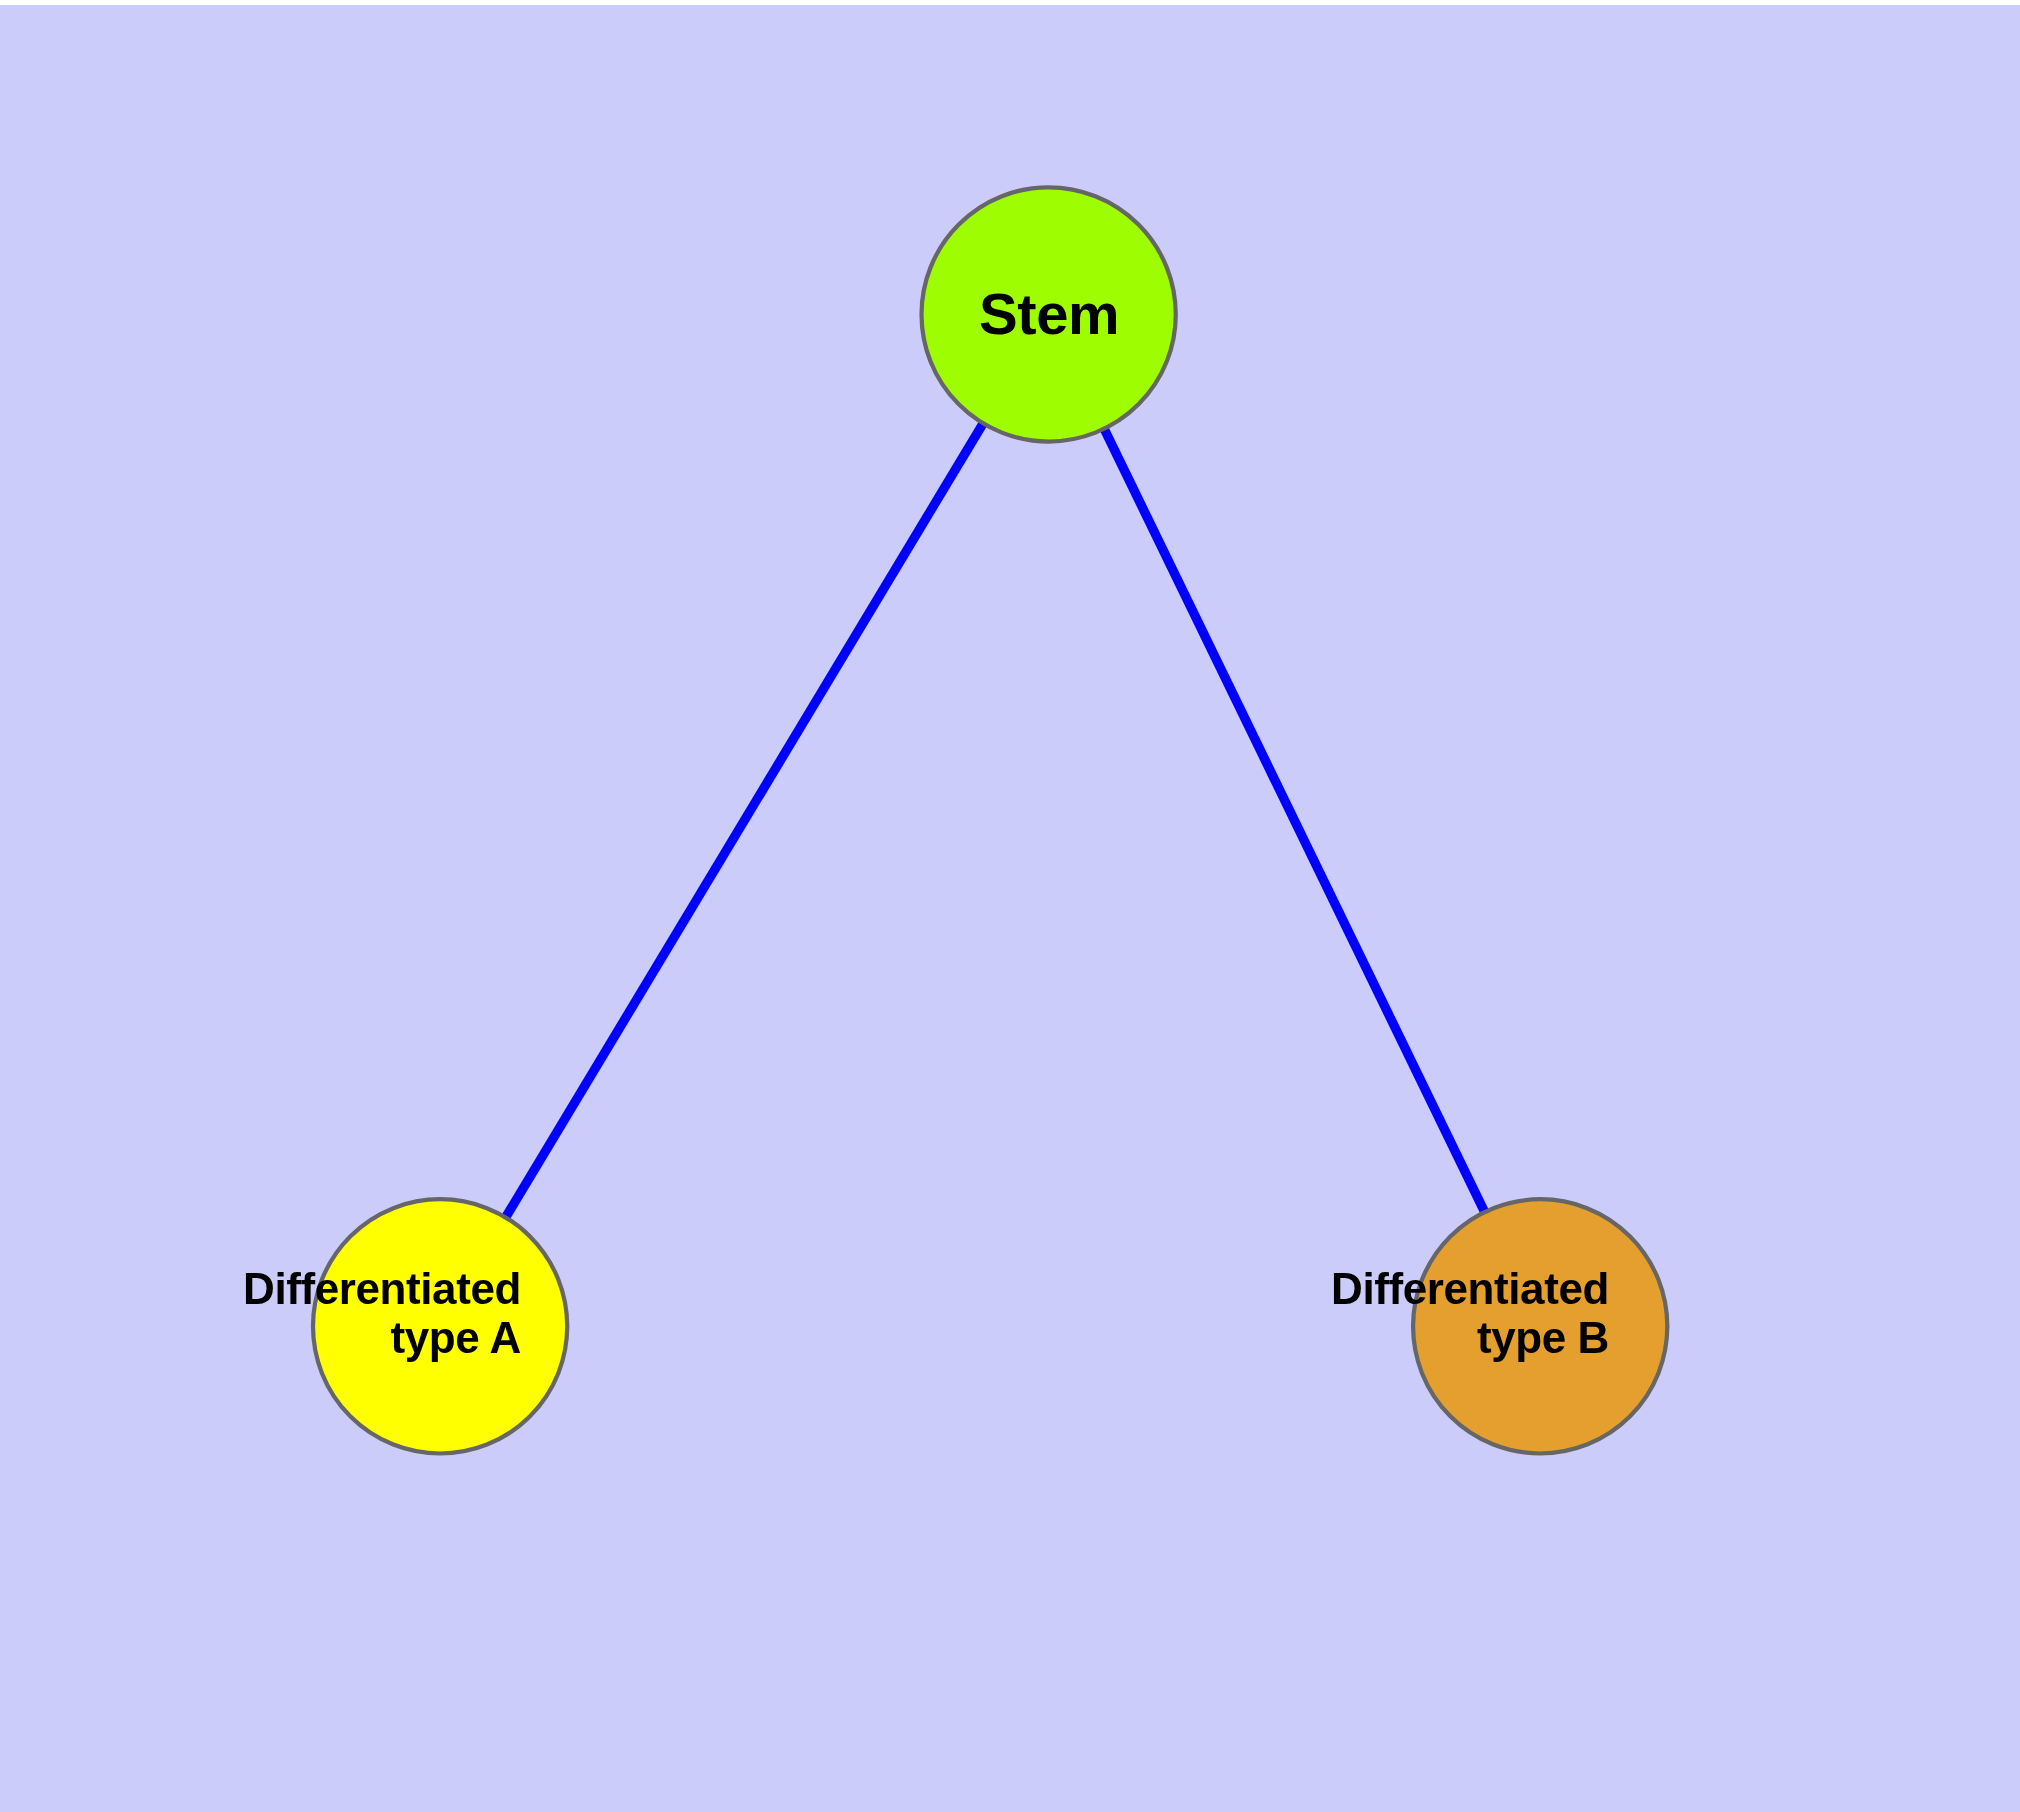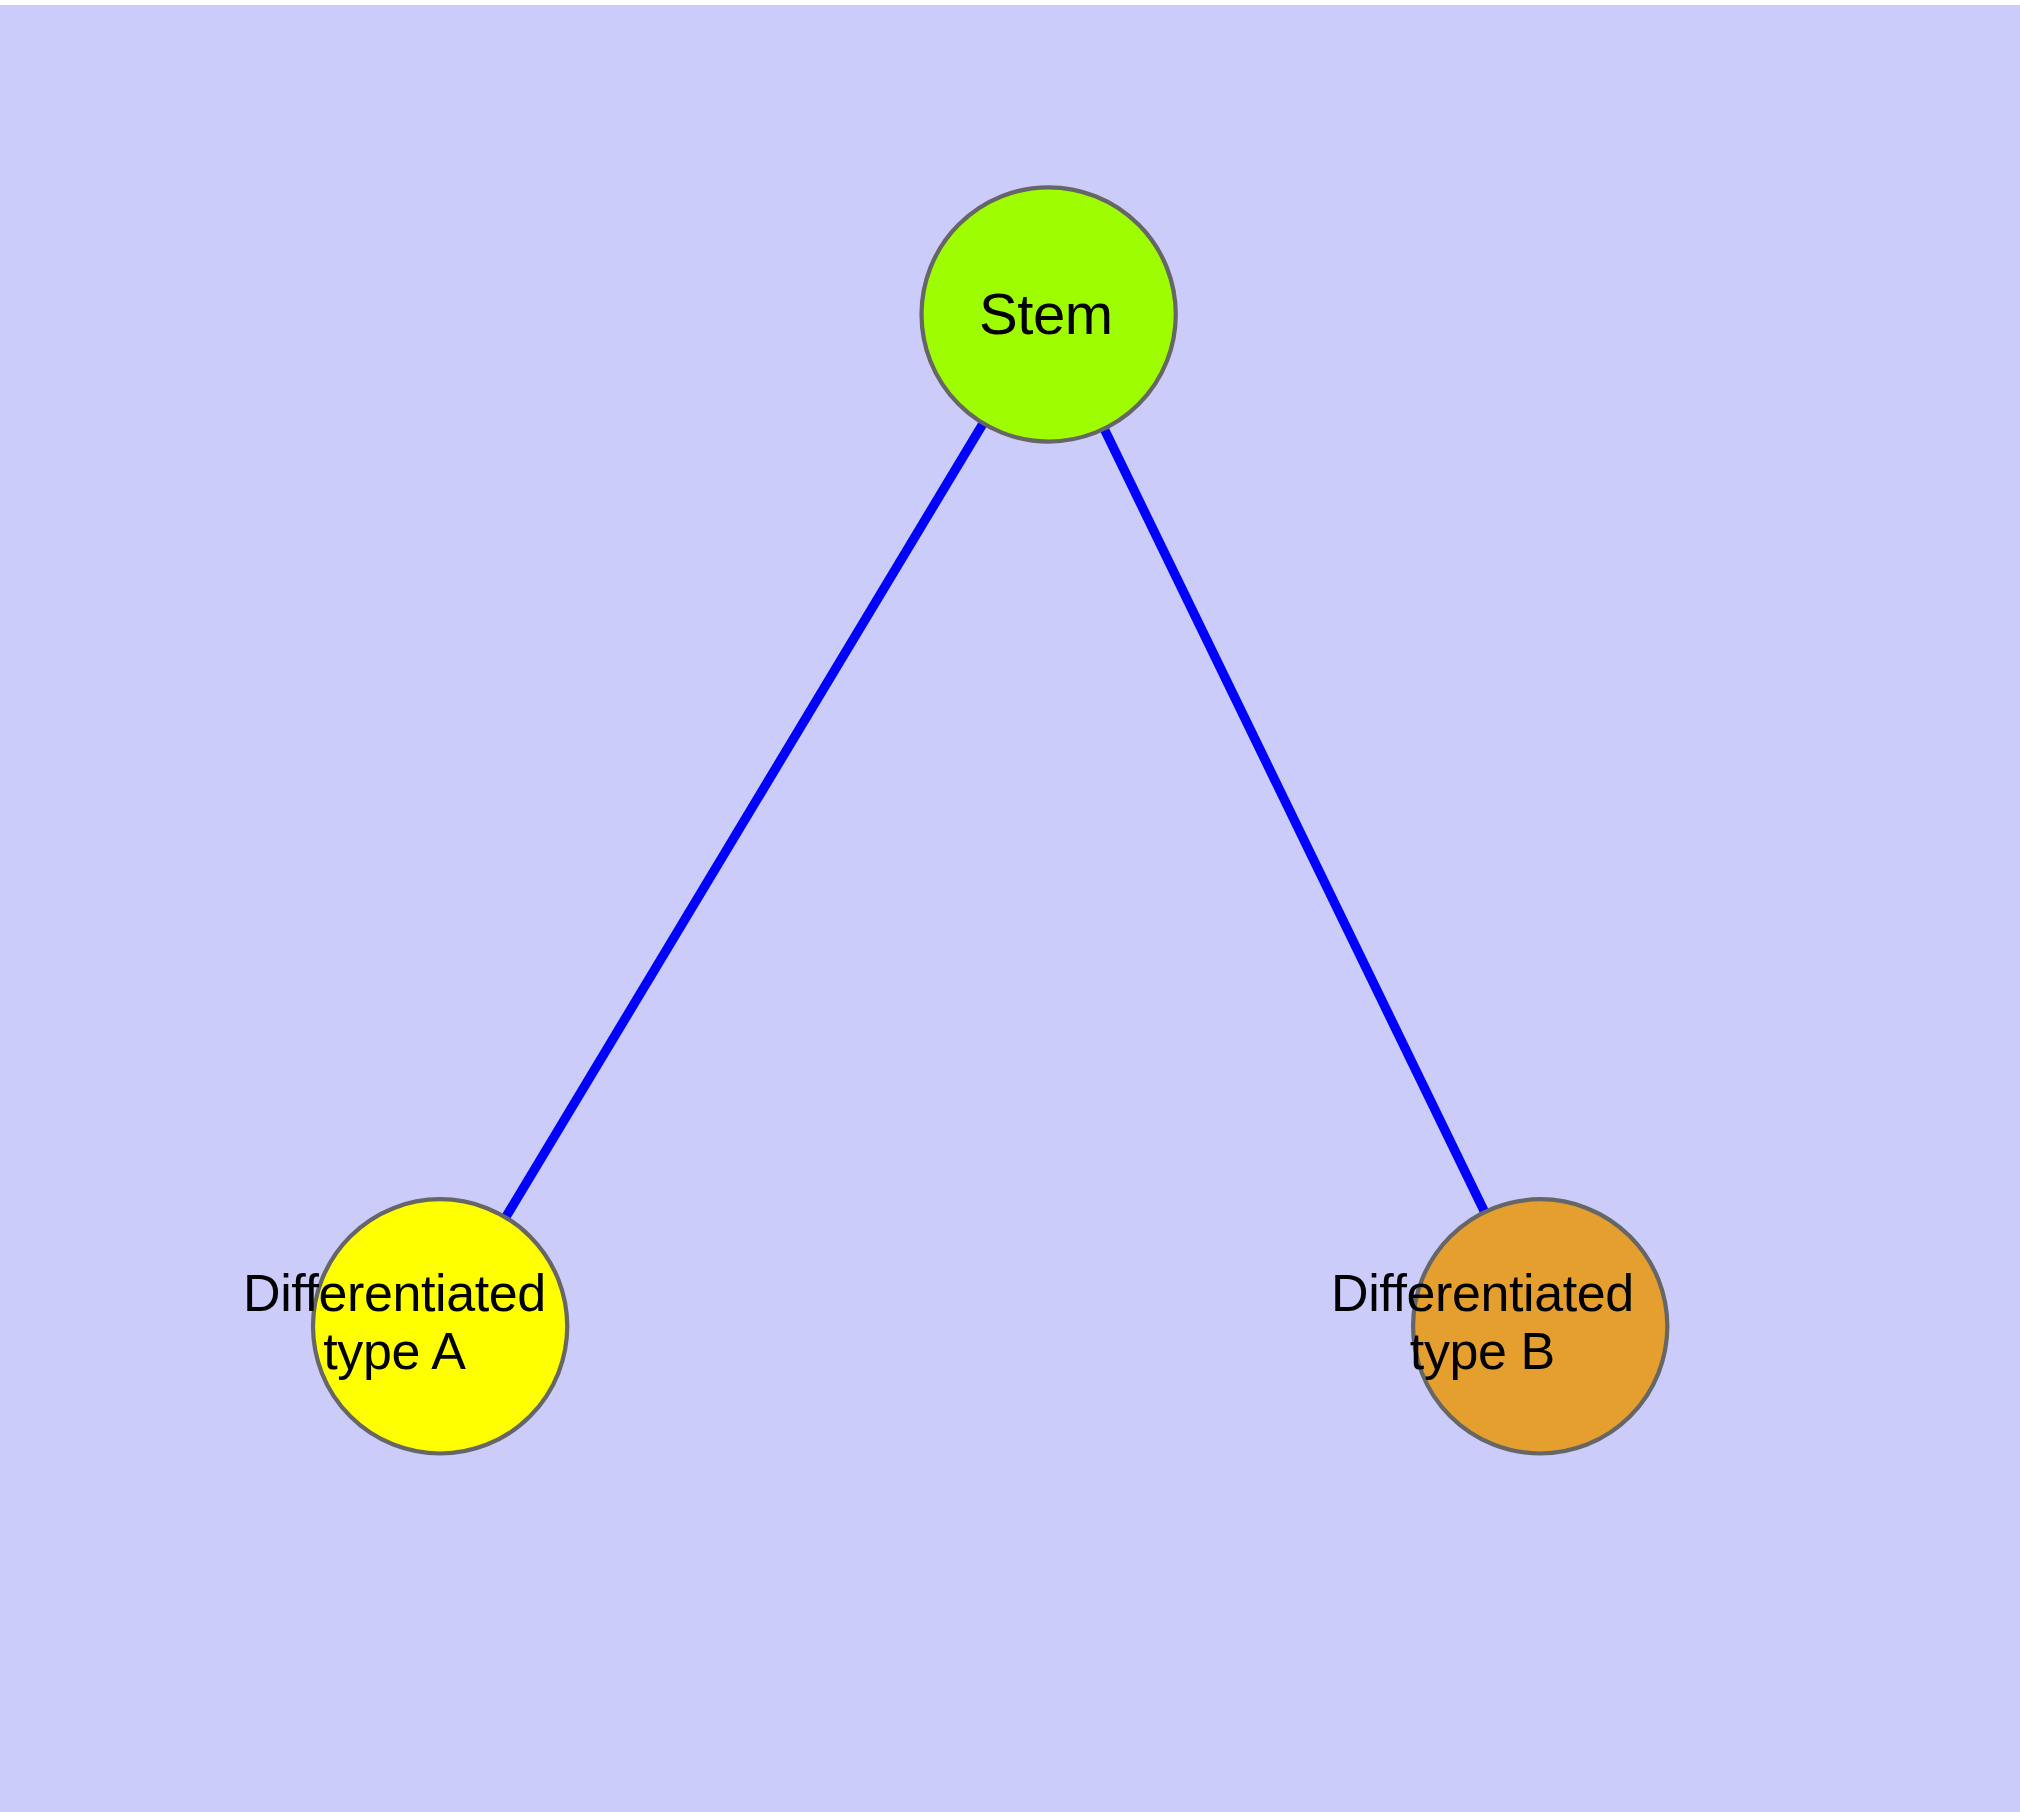--- a/index.html
+++ b/index.html
@@ -26,32 +26,32 @@
   #graph-svg {
     position: absolute;
     left: 0;
     top: 0;
     width: 2021px;
     height: 1812px;
   }
   .node-label {
     position: absolute;
     color: #000000;
-    font-weight: normal;
-    text-align: center;
+    font-weight: bold;
+    text-align: right;
     line-height: 1.12;
     white-space: pre;
     pointer-events: none;
     letter-spacing: -0.4px;
   }
   .node-label.single {
     font-size: 58px;
   }
   .node-label.multi {
-    font-size: 52px;
+    font-size: 44px;
   }
 </style>
 </head>
 <body style="background: rgb(255, 255, 255);">
 
 <div id="canvas" style="width: 2021px; height: 1812px; background: rgb(255, 255, 255);">
 
   <div id="plot-background" style="background: rgb(204, 204, 250); width: 2021px; height: 1807px;"></div>
 
   <svg id="graph-svg" viewBox="0 0 2384 2138" xmlns="http://www.w3.org/2000/svg">

